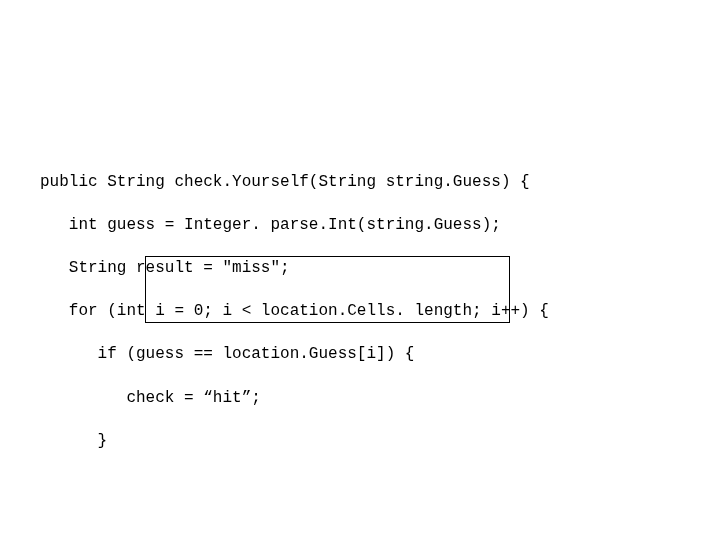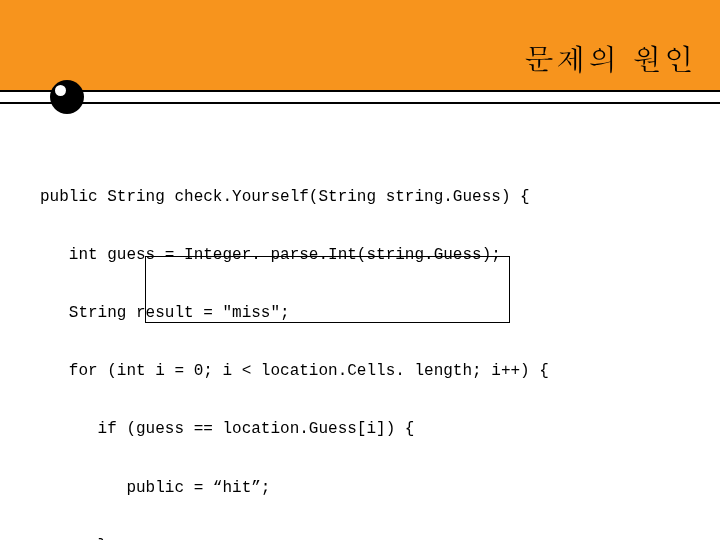--- a/index.html
+++ b/index.html
@@ -61,53 +61,47 @@
     position: absolute;
     left: 40px;
     top: 150px;
     right: 30px;
     font-family: "Courier New", monospace;
     font-size: 16px;
     line-height: 1.35;
     white-space: pre;
     color: #000;
   }
-  .code-line { display: block; margin-top: 15px; }
+  .code-line { display: block; }
   .highlight-box {
     position: absolute;
     border: 1.5px solid #000;
     background: transparent;
     pointer-events: none;
   }
   
   .hbox1 {
     left: 105px;
     top: 106px;
     width: 365px;
     height: 67px;
   }
 </style>
 </head>
 <body>
 
 <div class="slide">
-  <div class="header">
-    <div class="orange-band"></div>
-    <div class="title-text">문제의 원인</div>
-    <div class="black-line"></div>
-    <div class="bullet"></div>
-  </div>
 
   <div class="code-area">
 <span class="code-line">public String check.Yourself(String string.Guess) {</span>
 <span class="code-line">   int guess = Integer. parse.Int(string.Guess);</span>
 <span class="code-line">   String result = "miss";</span>
 <span class="code-line">   for (int i = 0; i &lt; location.Cells. length; i++) {</span>
 <span class="code-line">      if (guess == location.Guess[i]) {</span>
-<span class="code-line">         public = “hit”;</span>
+<span class="code-line">         check = “hit”;</span>
 <span class="code-line">      }</span>
 
 
 
 
 
 
 
     <div class="highlight-box hbox1"></div>
   </div>

